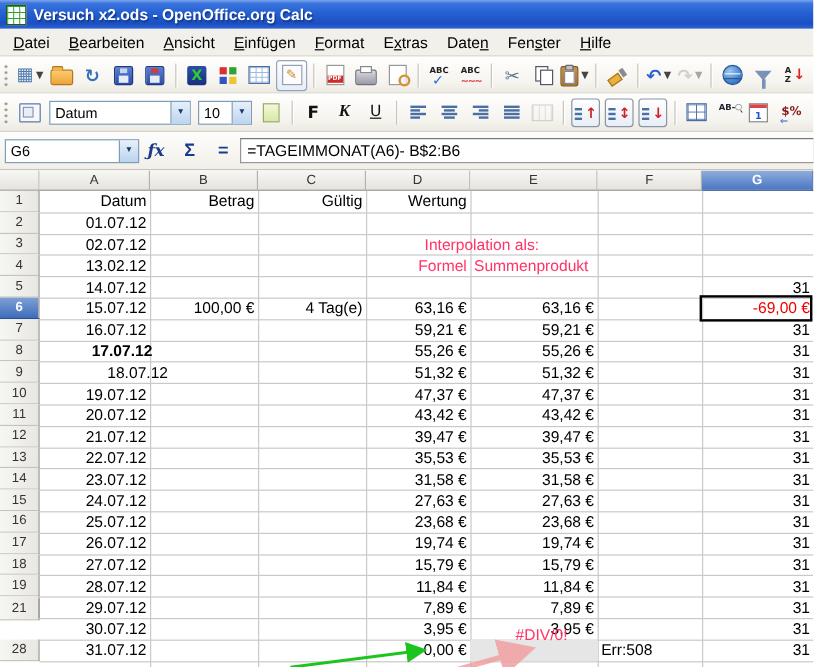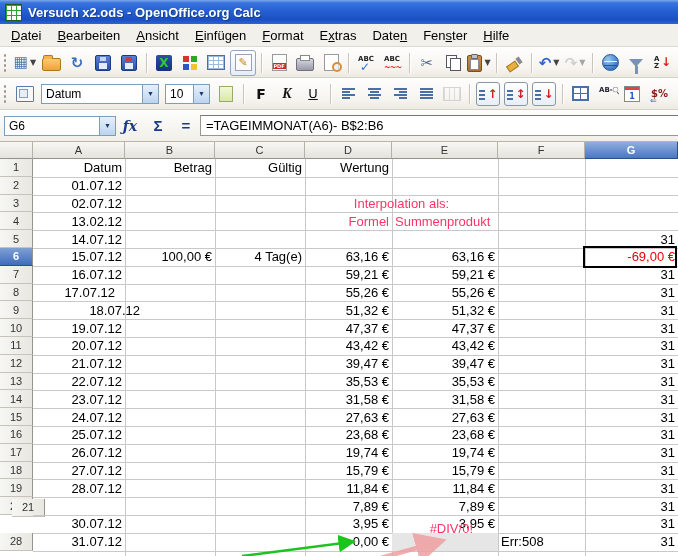--- a/index.html
+++ b/index.html
@@ -411,21 +411,21 @@
       <div class="cell" style="left: 215px; top: 106px; width: 90px; height: 17.8px;">4 Tag(e)</div>
       <div class="cell" style="left: 305px; top: 106px; width: 87px; height: 17.8px;">63,16 €</div>
       <div class="cell" style="left: 392px; top: 106px; width: 106px; height: 17.8px;">63,16 €</div>
       <div class="cell red" style="left: 585px; top: 106px; width: 93px; height: 17.8px;">-69,00 €</div>
       <div class="rowhdr" style="top: 123.8px; height: 17.8px;">7</div>
       <div class="cell" style="left: 33px; top: 123.8px; width: 92px; height: 17.8px;">16.07.12</div>
       <div class="cell" style="left: 305px; top: 123.8px; width: 87px; height: 17.8px;">59,21 €</div>
       <div class="cell" style="left: 392px; top: 123.8px; width: 106px; height: 17.8px;">59,21 €</div>
       <div class="cell" style="left: 585px; top: 123.8px; width: 93px; height: 17.8px;">31</div>
       <div class="rowhdr" style="top: 141.6px; height: 17.8px;">8</div>
-      <div class="cell" style="left: 26px; top: 141.6px; width: 92px; height: 17.8px;">17.07.12</div>
+      <div class="cell" style="left: 38px; top: 141.6px; width: 92px; height: 17.8px; font-weight: bold;">17.07.12</div>
       <div class="cell" style="left: 305px; top: 141.6px; width: 87px; height: 17.8px;">55,26 €</div>
       <div class="cell" style="left: 392px; top: 141.6px; width: 106px; height: 17.8px;">55,26 €</div>
       <div class="cell" style="left: 585px; top: 141.6px; width: 93px; height: 17.8px;">31</div>
       <div class="rowhdr" style="top: 159.4px; height: 17.8px;">9</div>
       <div class="cell" style="left: 51px; top: 159.4px; width: 92px; height: 17.8px;">18.07.12</div>
       <div class="cell" style="left: 305px; top: 159.4px; width: 87px; height: 17.8px;">51,32 €</div>
       <div class="cell" style="left: 392px; top: 159.4px; width: 106px; height: 17.8px;">51,32 €</div>
       <div class="cell" style="left: 585px; top: 159.4px; width: 93px; height: 17.8px;">31</div>
       <div class="rowhdr" style="top: 177.2px; height: 17.8px;">10</div>
       <div class="cell" style="left: 33px; top: 177.2px; width: 92px; height: 17.8px;">19.07.12</div>
@@ -471,24 +471,25 @@
       <div class="cell" style="left: 33px; top: 319.6px; width: 92px; height: 17.8px;">27.07.12</div>
       <div class="cell" style="left: 305px; top: 319.6px; width: 87px; height: 17.8px;">15,79 €</div>
       <div class="cell" style="left: 392px; top: 319.6px; width: 106px; height: 17.8px;">15,79 €</div>
       <div class="cell" style="left: 585px; top: 319.6px; width: 93px; height: 17.8px;">31</div>
       <div class="rowhdr" style="top: 337.4px; height: 17.8px;">19</div>
       <div class="cell" style="left: 33px; top: 337.4px; width: 92px; height: 17.8px;">28.07.12</div>
       <div class="cell" style="left: 305px; top: 337.4px; width: 87px; height: 17.8px;">11,84 €</div>
       <div class="cell" style="left: 392px; top: 337.4px; width: 106px; height: 17.8px;">11,84 €</div>
       <div class="cell" style="left: 585px; top: 337.4px; width: 93px; height: 17.8px;">31</div>
       <div class="rowhdr" style="top: 355.2px; height: 17.8px;">20</div>
+      <div class="cell" style="left: 33px; top: 355.2px; width: 92px; height: 17.8px;">29.07.12</div>
       <div class="cell" style="left: 305px; top: 355.2px; width: 87px; height: 17.8px;">7,89 €</div>
       <div class="cell" style="left: 392px; top: 355.2px; width: 106px; height: 17.8px;">7,89 €</div>
       <div class="cell" style="left: 585px; top: 355.2px; width: 93px; height: 17.8px;">31</div>
-      <div class="rowhdr" style="top: 357px; height: 17.8px; margin-left: 12px;">21</div>
+      <div class="rowhdr" style="top: 357px; height: 17.8px;">21</div>
       <div class="cell" style="left: 33px; top: 373px; width: 92px; height: 17.8px;">30.07.12</div>
       <div class="cell" style="left: 305px; top: 373px; width: 87px; height: 17.8px;">3,95 €</div>
       <div class="cell" style="left: 392px; top: 373px; width: 106px; height: 17.8px;">3,95 €</div>
       <div class="cell" style="left: 585px; top: 373px; width: 93px; height: 17.8px;">31</div>
       <div class="rowhdr" style="top: 390.8px; height: 17.8px;">28</div>
       <div class="cell" style="left: 33px; top: 390.8px; width: 92px; height: 17.8px;">31.07.12</div>
       <div class="cell" style="left: 305px; top: 390.8px; width: 87px; height: 17.8px;">0,00 €</div>
       <div class="cellbg" style="left: 392px; top: 390.8px; width: 106px; height: 17.8px; background: rgb(230, 230, 230);"></div>
       <div class="cell pink" style="left: 392px; top: 378px; width: 84px; height: 17.8px;">#DIV/0!</div>
       <div class="cell left" style="left: 498px; top: 390.8px; width: 87px; height: 17.8px;">Err:508</div>

